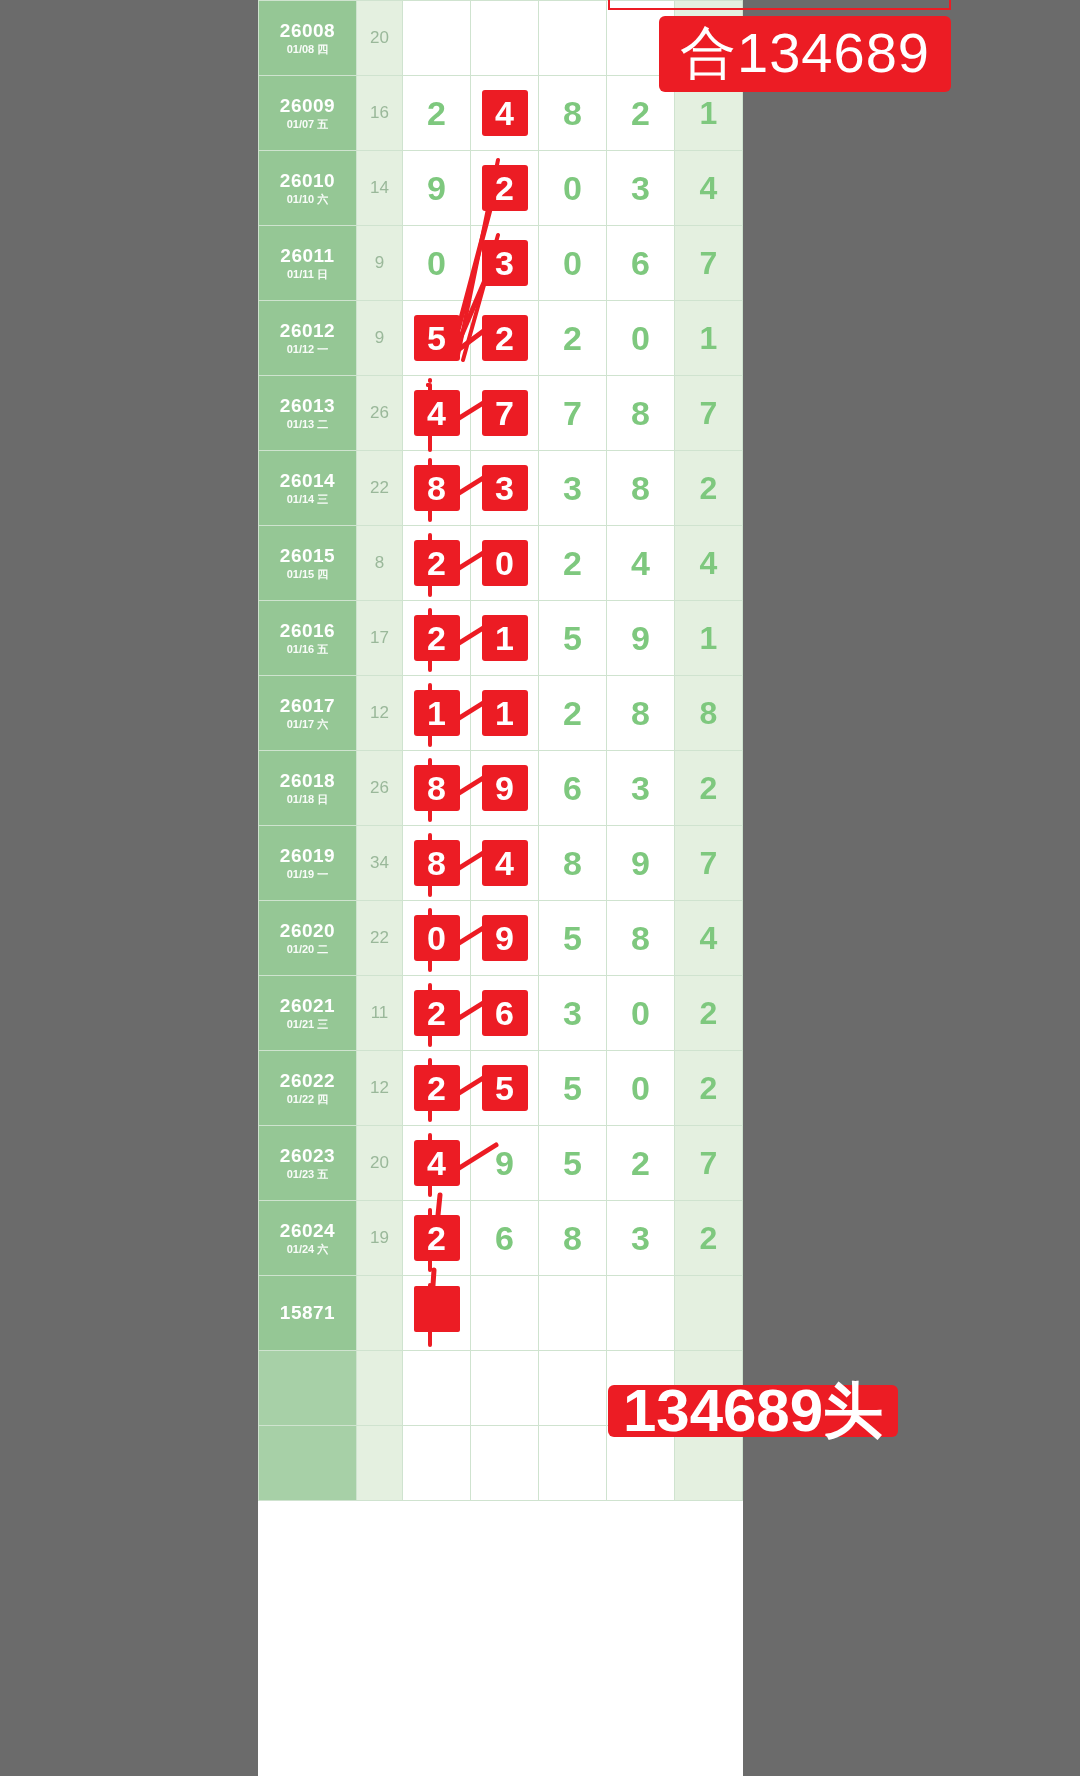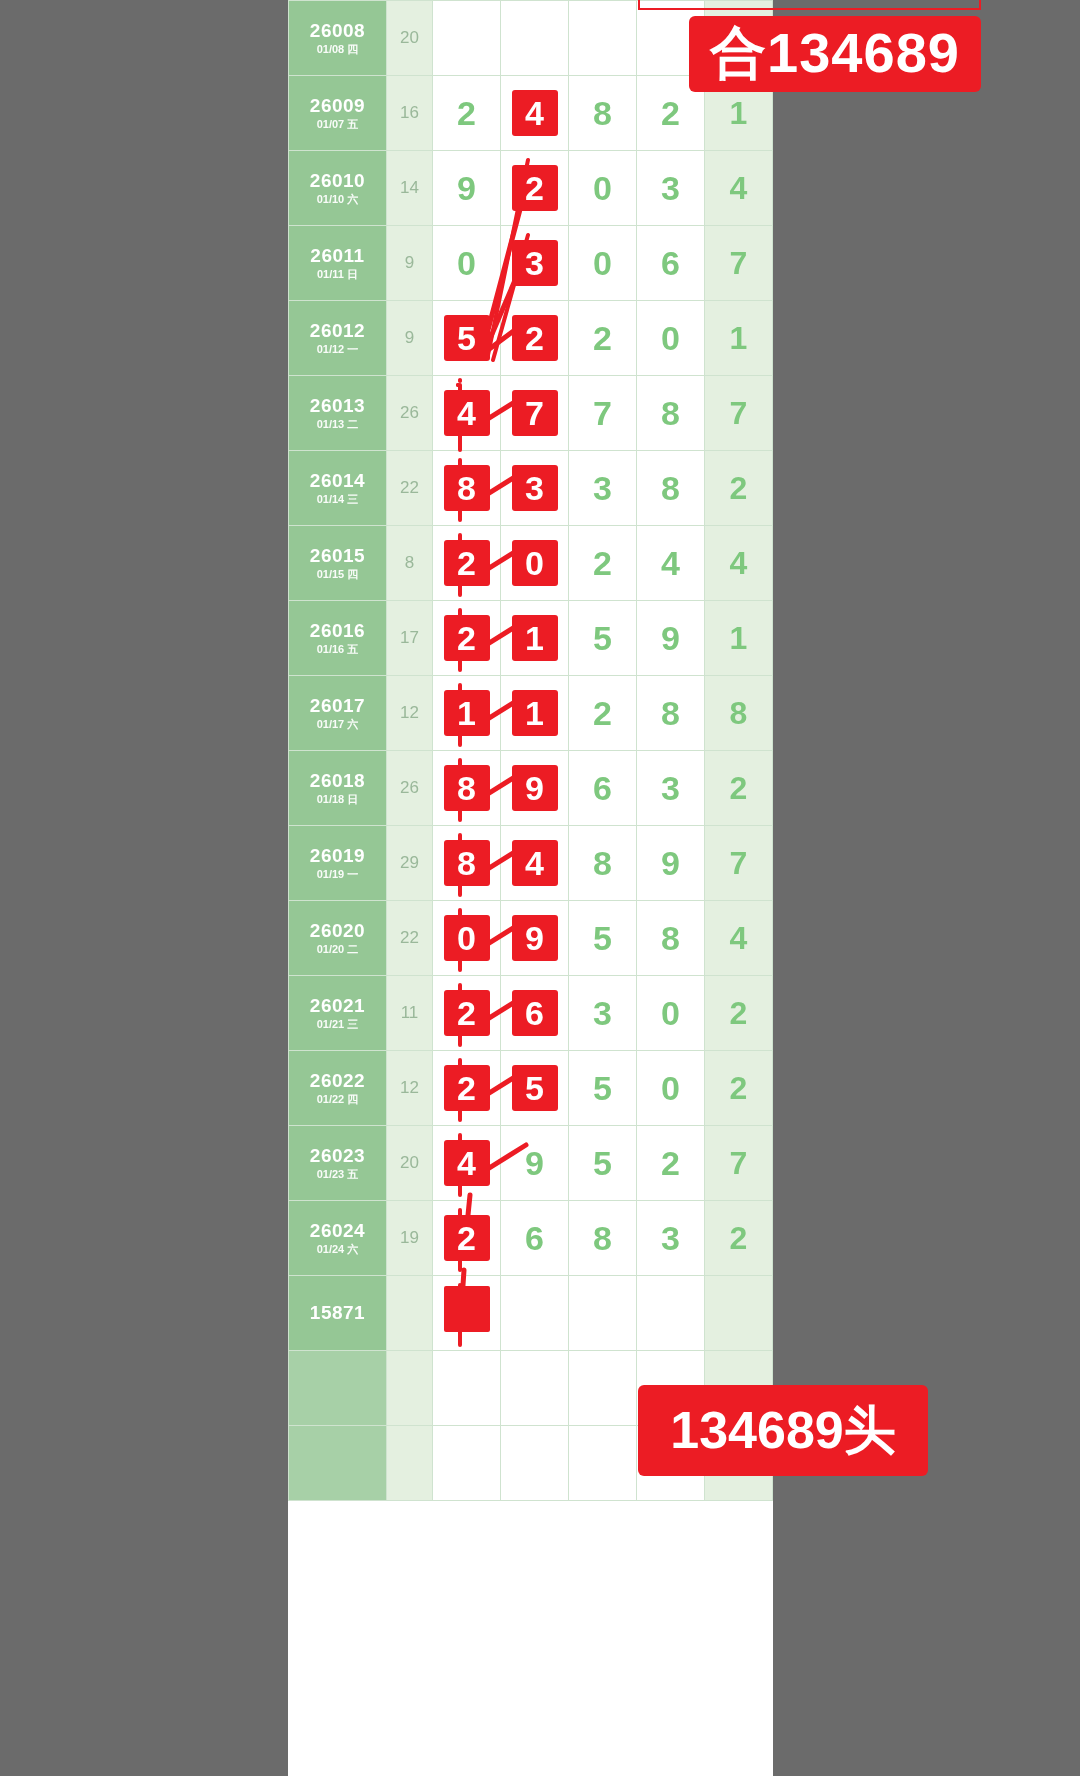--- a/index.html
+++ b/index.html
@@ -7,21 +7,20 @@
     width:1080px;height:1776px;
     background:#6b6b6b;
     font-family:"Liberation Sans", sans-serif;
     overflow:hidden;
     position:relative;
   }
   .sheet{
     position:absolute;
     left:258px; top:0; width:485px; height:1776px;
     background:#ffffff;
-    margin-left:30px;
   }
   
   table.grid{
     border-collapse:collapse;
     width:485px;
     table-layout:fixed;
   }
   table.grid td{
     padding:0;
     border:1px solid #cfe3cf;
@@ -83,33 +82,33 @@
 
   
   .banner-top{
     position:absolute;
     left:401px; top:16px;
     width:292px; height:76px;
     background:#ec1c24;
     border-radius:6px;
     color:#fff;
     font-size:56px;
-    font-weight:bold;
+    font-weight:normal;
     display:flex;align-items:center;justify-content:center;
     letter-spacing:1px;
     z-index:6;
   }
   .banner-bottom{
     position:absolute;
     left:350px; top:1385px;
-    width:290px; height:91px;
+    width:290px; height:52px;
     background:#ec1c24;
     border-radius:6px;
     color:#fff;
-    font-size:52px;
+    font-size:60px;
     font-weight:bold;
     display:flex;align-items:center;justify-content:center;
     z-index:6;
   }
   .thin-red-line{
     position:absolute;
     left:350px; top:0; width:343px; height:10px;
     border:2px solid #ec1c24;
     border-top:none;
     box-sizing:border-box;
@@ -272,21 +271,21 @@
           <td class="num"><span class="chip">9</span></td>
           <td class="num">6</td>
           <td class="num">3</td>
           <td class="last">2</td>
         </tr>
         <tr>
           <td class="issue">
             <div class="no">26019</div>
             <div class="dt">01/19 一</div>
           </td>
-          <td class="sum">29</td>
+          <td class="sum">34</td>
           <td class="num"><span class="chip">8</span></td>
           <td class="num"><span class="chip">4</span></td>
           <td class="num">8</td>
           <td class="num">9</td>
           <td class="last">7</td>
         </tr>
         <tr>
           <td class="issue">
             <div class="no">26020</div>
             <div class="dt">01/20 二</div>

